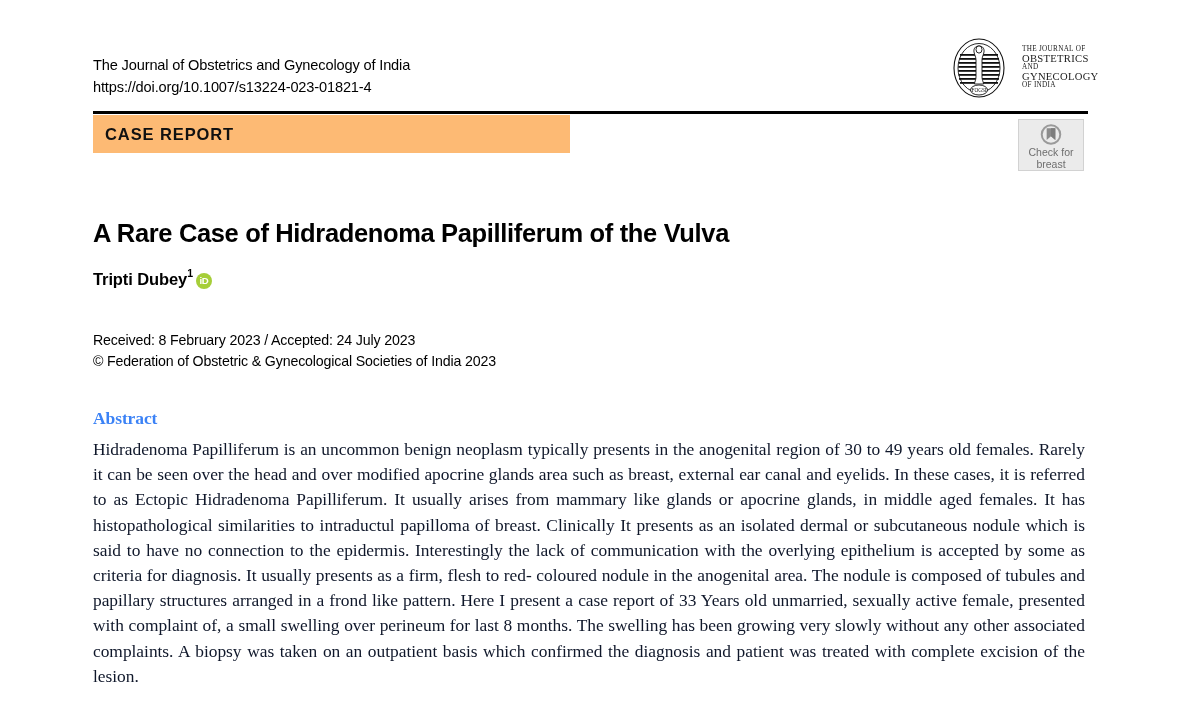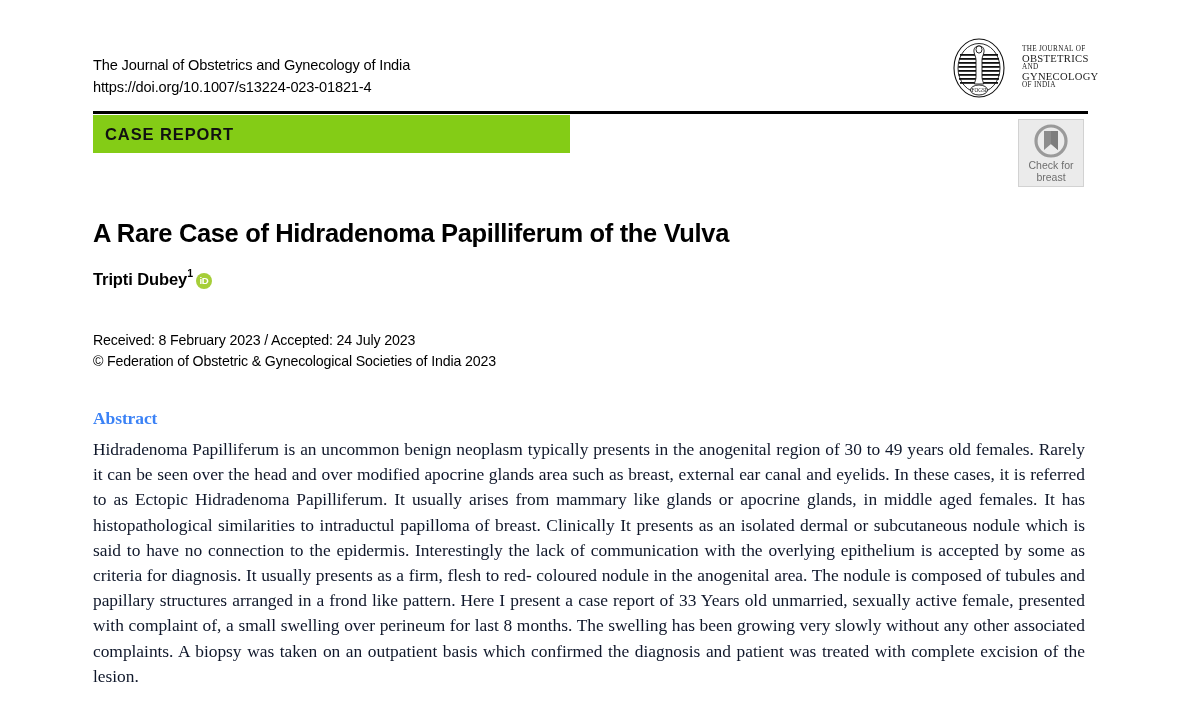--- a/index.html
+++ b/index.html
@@ -89,40 +89,40 @@
     width: 995px;
     height: 2.5px;
     background: #000000;
   }
   .category-banner {
     position: absolute;
     left: 0;
     top: 115px;
     width: 477px;
     height: 38px;
-    background: #84cc16;
+    background: #fdba74;
     display: flex;
     align-items: center;
   }
   .category-label {
     font-family: "Liberation Sans", sans-serif;
     font-weight: bold;
     font-size: 16.5px;
     letter-spacing: 0.9px;
     color: #111111;
     padding-left: 12px;
   }
 
   
   .crossmark {
     position: absolute;
     left: 925px;
     top: 119px;
     width: 66px;
-    height: 68px;
+    height: 52px;
     background: #ebebeb;
     border: 1px solid #d2d2d2;
     box-sizing: border-box;
     display: flex;
     flex-direction: column;
     align-items: center;
     justify-content: flex-start;
     padding-top: 4px;
   }
   .crossmark-icon { width: 34px; height: 34px; display:block; }

